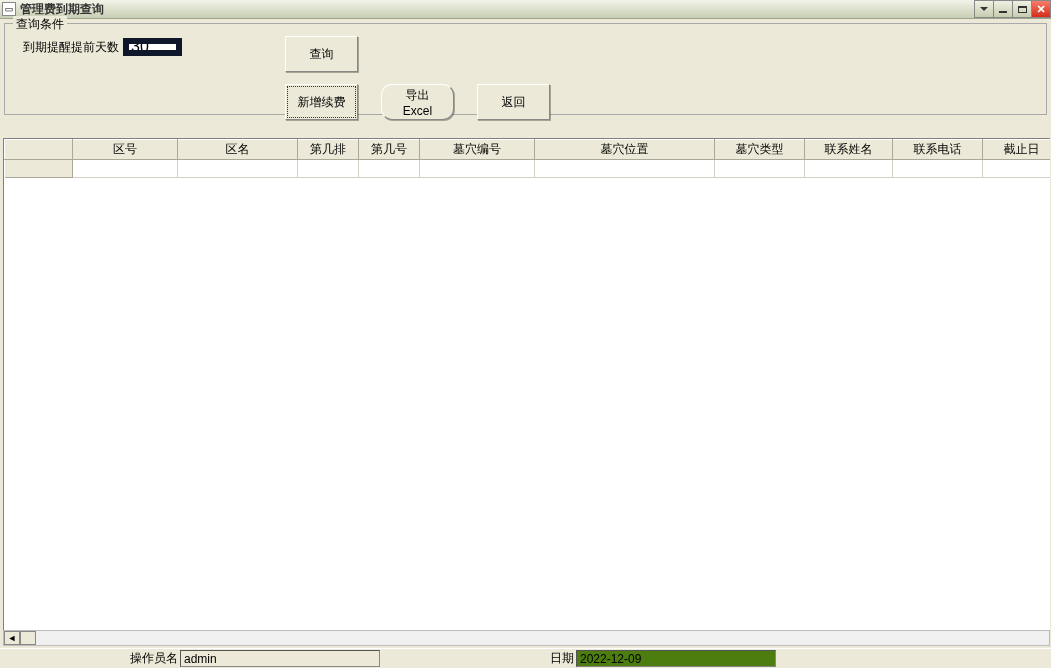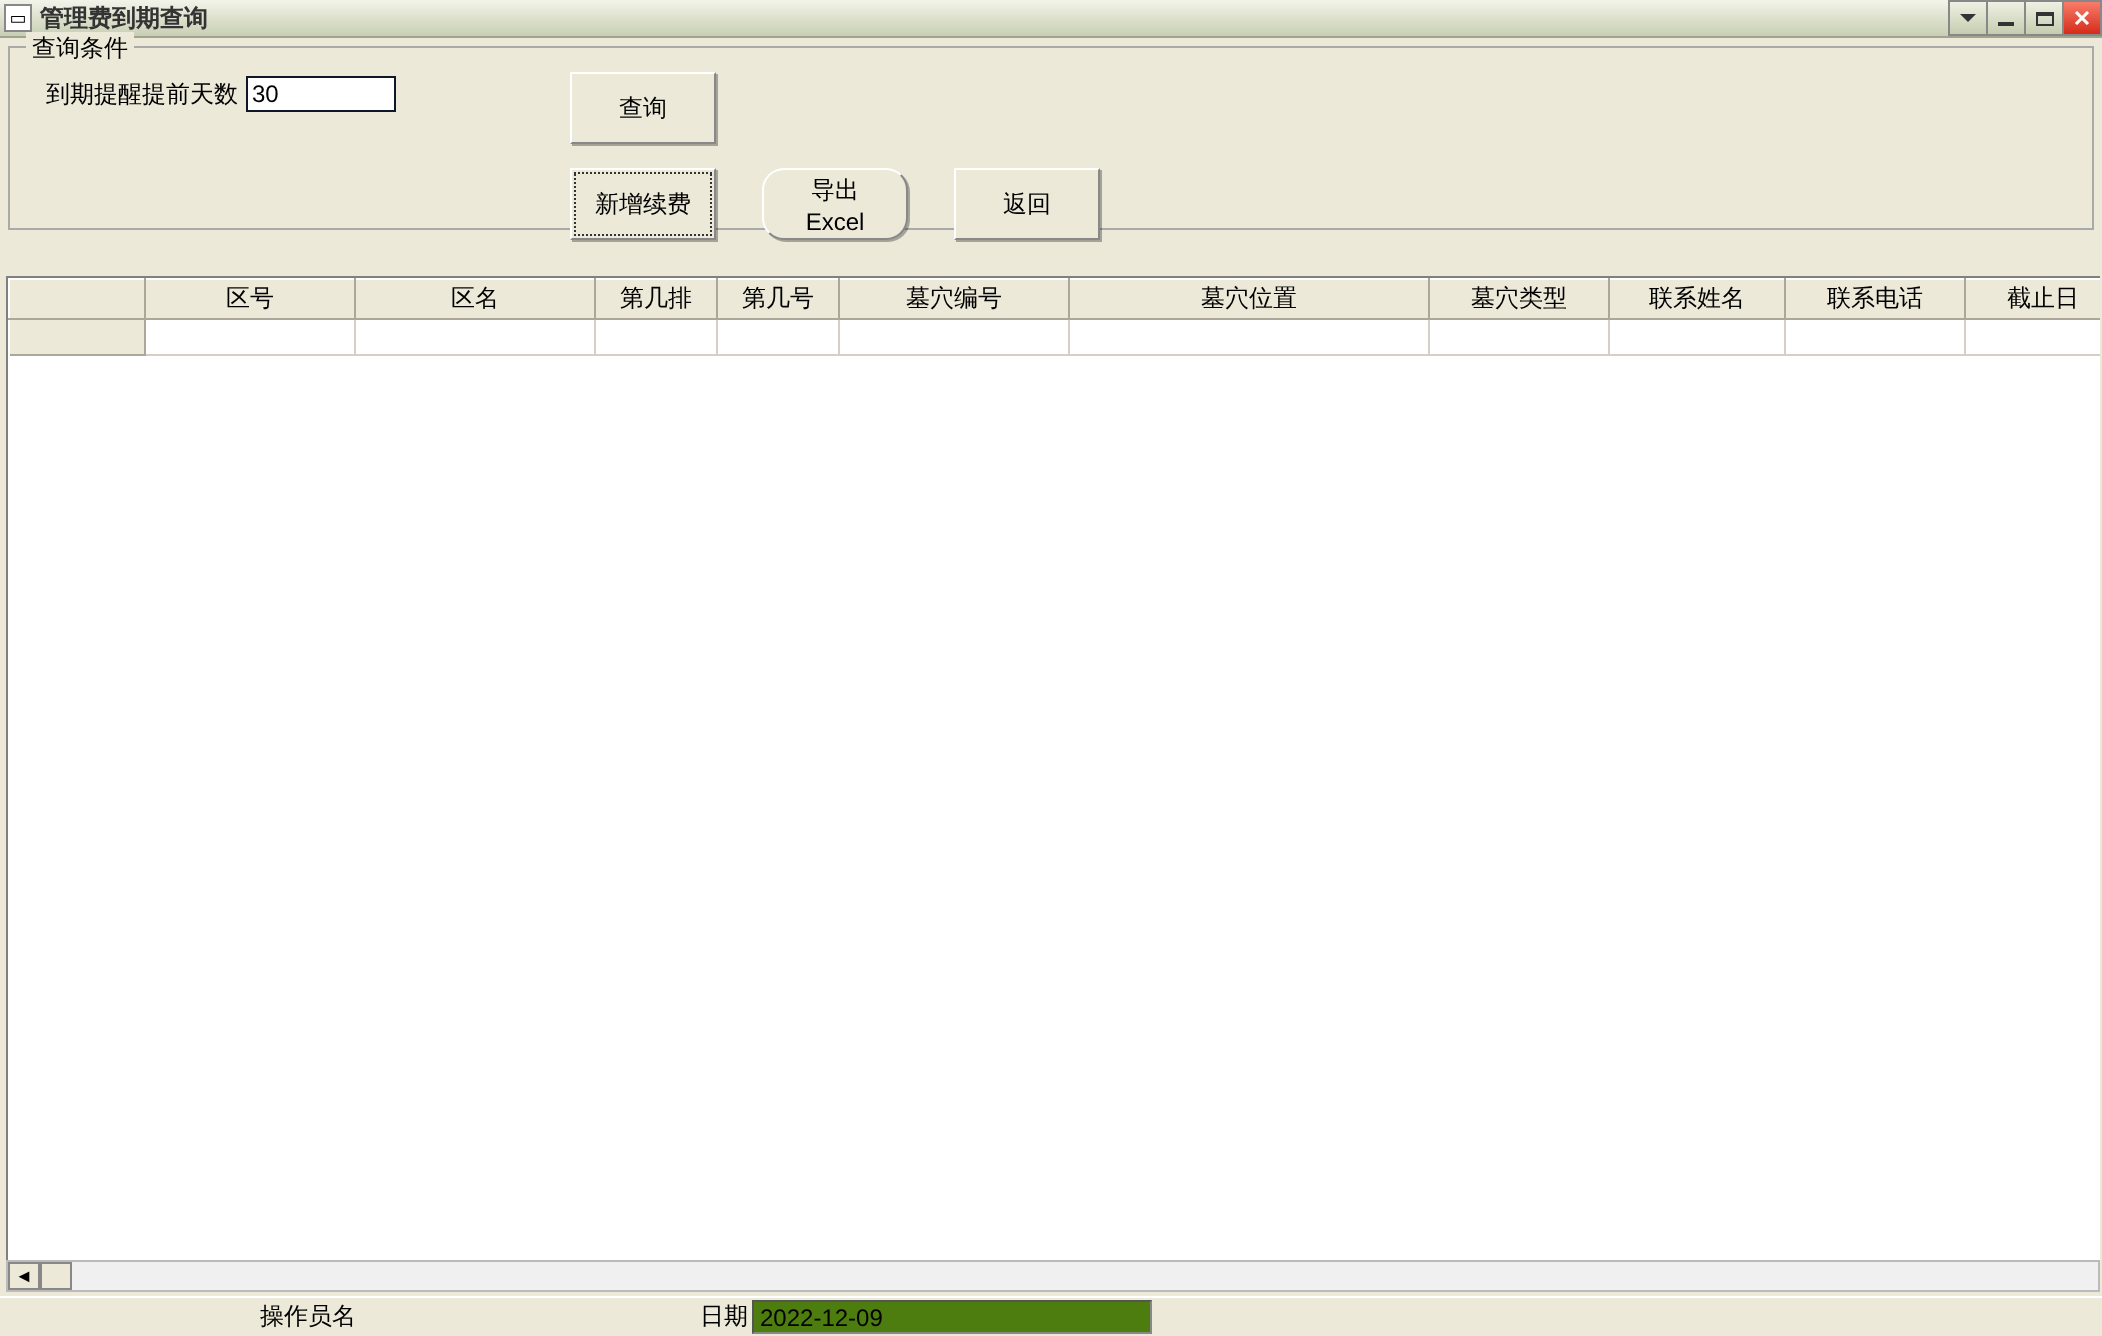--- a/index.html
+++ b/index.html
@@ -109,25 +109,25 @@
       position: absolute;
       top: 14px;
       left: 18px;
       display: flex;
       align-items: center;
     }
     .query-row1 label {
       margin-right: 4px;
     }
     .query-row1 input {
-      width: 75px;
+      width: 59px;
       height: 18px;
-      border: 1px solid #0f172a;
+      border: 6px solid #0f172a;
       font-family: inherit;
-      font-size: 12px;
+      font-size: 16px;
       padding: 0 2px;
     }
     .query-panel .btn {
       position: absolute;
       height: 36px;
       padding: 0 18px;
       background: #ece9d8;
       border: 1px solid #888;
       border-top-color: #fff;
       border-left-color: #fff;
@@ -360,17 +360,18 @@
   </div>
 
   <div class="hscroll">
     <div class="arrow">◄</div>
     <div class="arrow">&nbsp;</div>
     <div class="track"></div>
   </div>
 
   <div class="statusbar">
     <span class="operator-label">操作员名</span>
+    <div class="operator-value">admin</div>
     <span class="date-label">日期</span>
     <div class="date-value">2022-12-09</div>
   </div>
 
 </div>
 
 </body></html>

